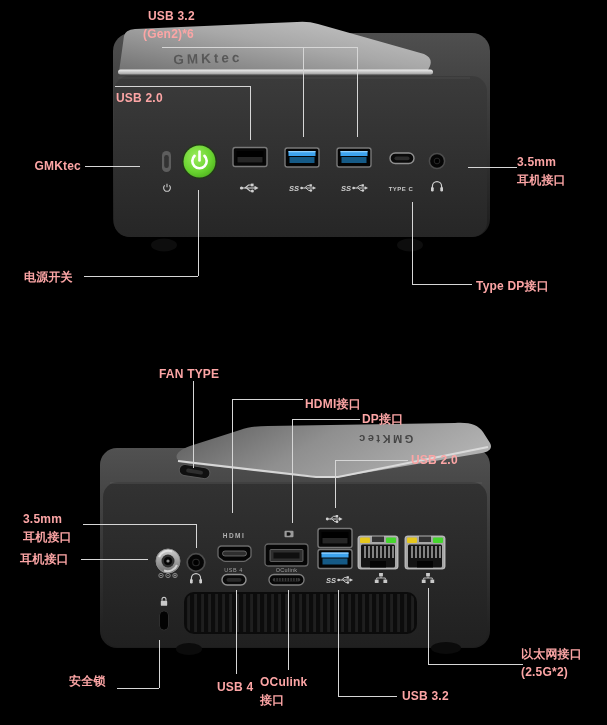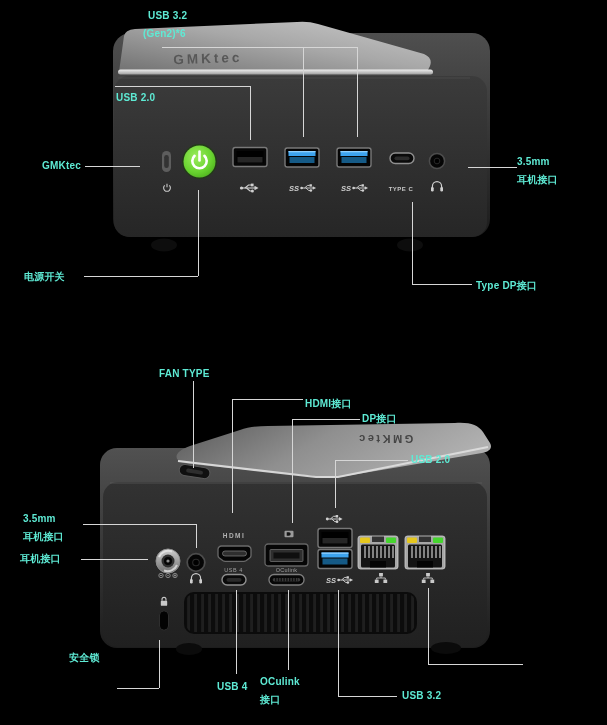--- a/index.html
+++ b/index.html
@@ -1,19 +1,19 @@
 <!DOCTYPE html>
 <html><head>
 <meta charset="utf-8">
 <style>
   html,body{margin:0;padding:0;background:#000;}
   .stage{position:relative;width:607px;height:725px;background:#000;overflow:hidden;
          font-family:"Liberation Sans",sans-serif;}
   .art{position:absolute;left:0;top:0;}
-  .lbl{position:absolute;color:#5eead4;font-size:10px;line-height:18px;font-weight:600;
+  .lbl{position:absolute;color:#fca5a5;font-size:12px;line-height:18px;font-weight:600;
        letter-spacing:.2px;white-space:nowrap;z-index:30;}
   .lbl.center{}
   .lbl.right{text-align:right;}
   .ln{position:absolute;background:#d6d6d6;z-index:20;}
   .ln.h{height:1px;}
   .ln.v{width:1px;}
   svg text{font-family:"Liberation Sans",sans-serif;}
 </style>
 </head>
 <body>
@@ -294,21 +294,25 @@
 
   <div class="lbl" style="left:159px;top:365px">FAN TYPE</div>
   <div class="lbl" style="left:305px;top:395px">HDMI接口</div>
   <div class="lbl" style="left:362px;top:410px">DP接口</div>
   <div class="lbl" style="left:411px;top:451px">USB 2.0</div>
   <div class="lbl center" style="left:23px;top:510px;width:60px">
     <div>3.5mm</div>
     <div>耳机接口</div>
   </div>
   <div class="lbl" style="left:20px;top:550px">耳机接口</div>
-  <div class="lbl" style="left:69px;top:649px">安全锁</div>
+  <div class="lbl" style="left:69px;top:672px">安全锁</div>
   <div class="lbl" style="left:217px;top:678px">USB 4</div>
   <div class="lbl center" style="left:260px;top:673px;width:58px">
     <div>OCulink</div>
     <div>接口</div>
   </div>
   <div class="lbl" style="left:402px;top:687px">USB 3.2</div>
+  <div class="lbl center" style="left:521px;top:645px;width:78px">
+    <div>以太网接口</div>
+    <div>(2.5G*2)</div>
+  </div>
 
 </div>
 
 </body></html>

